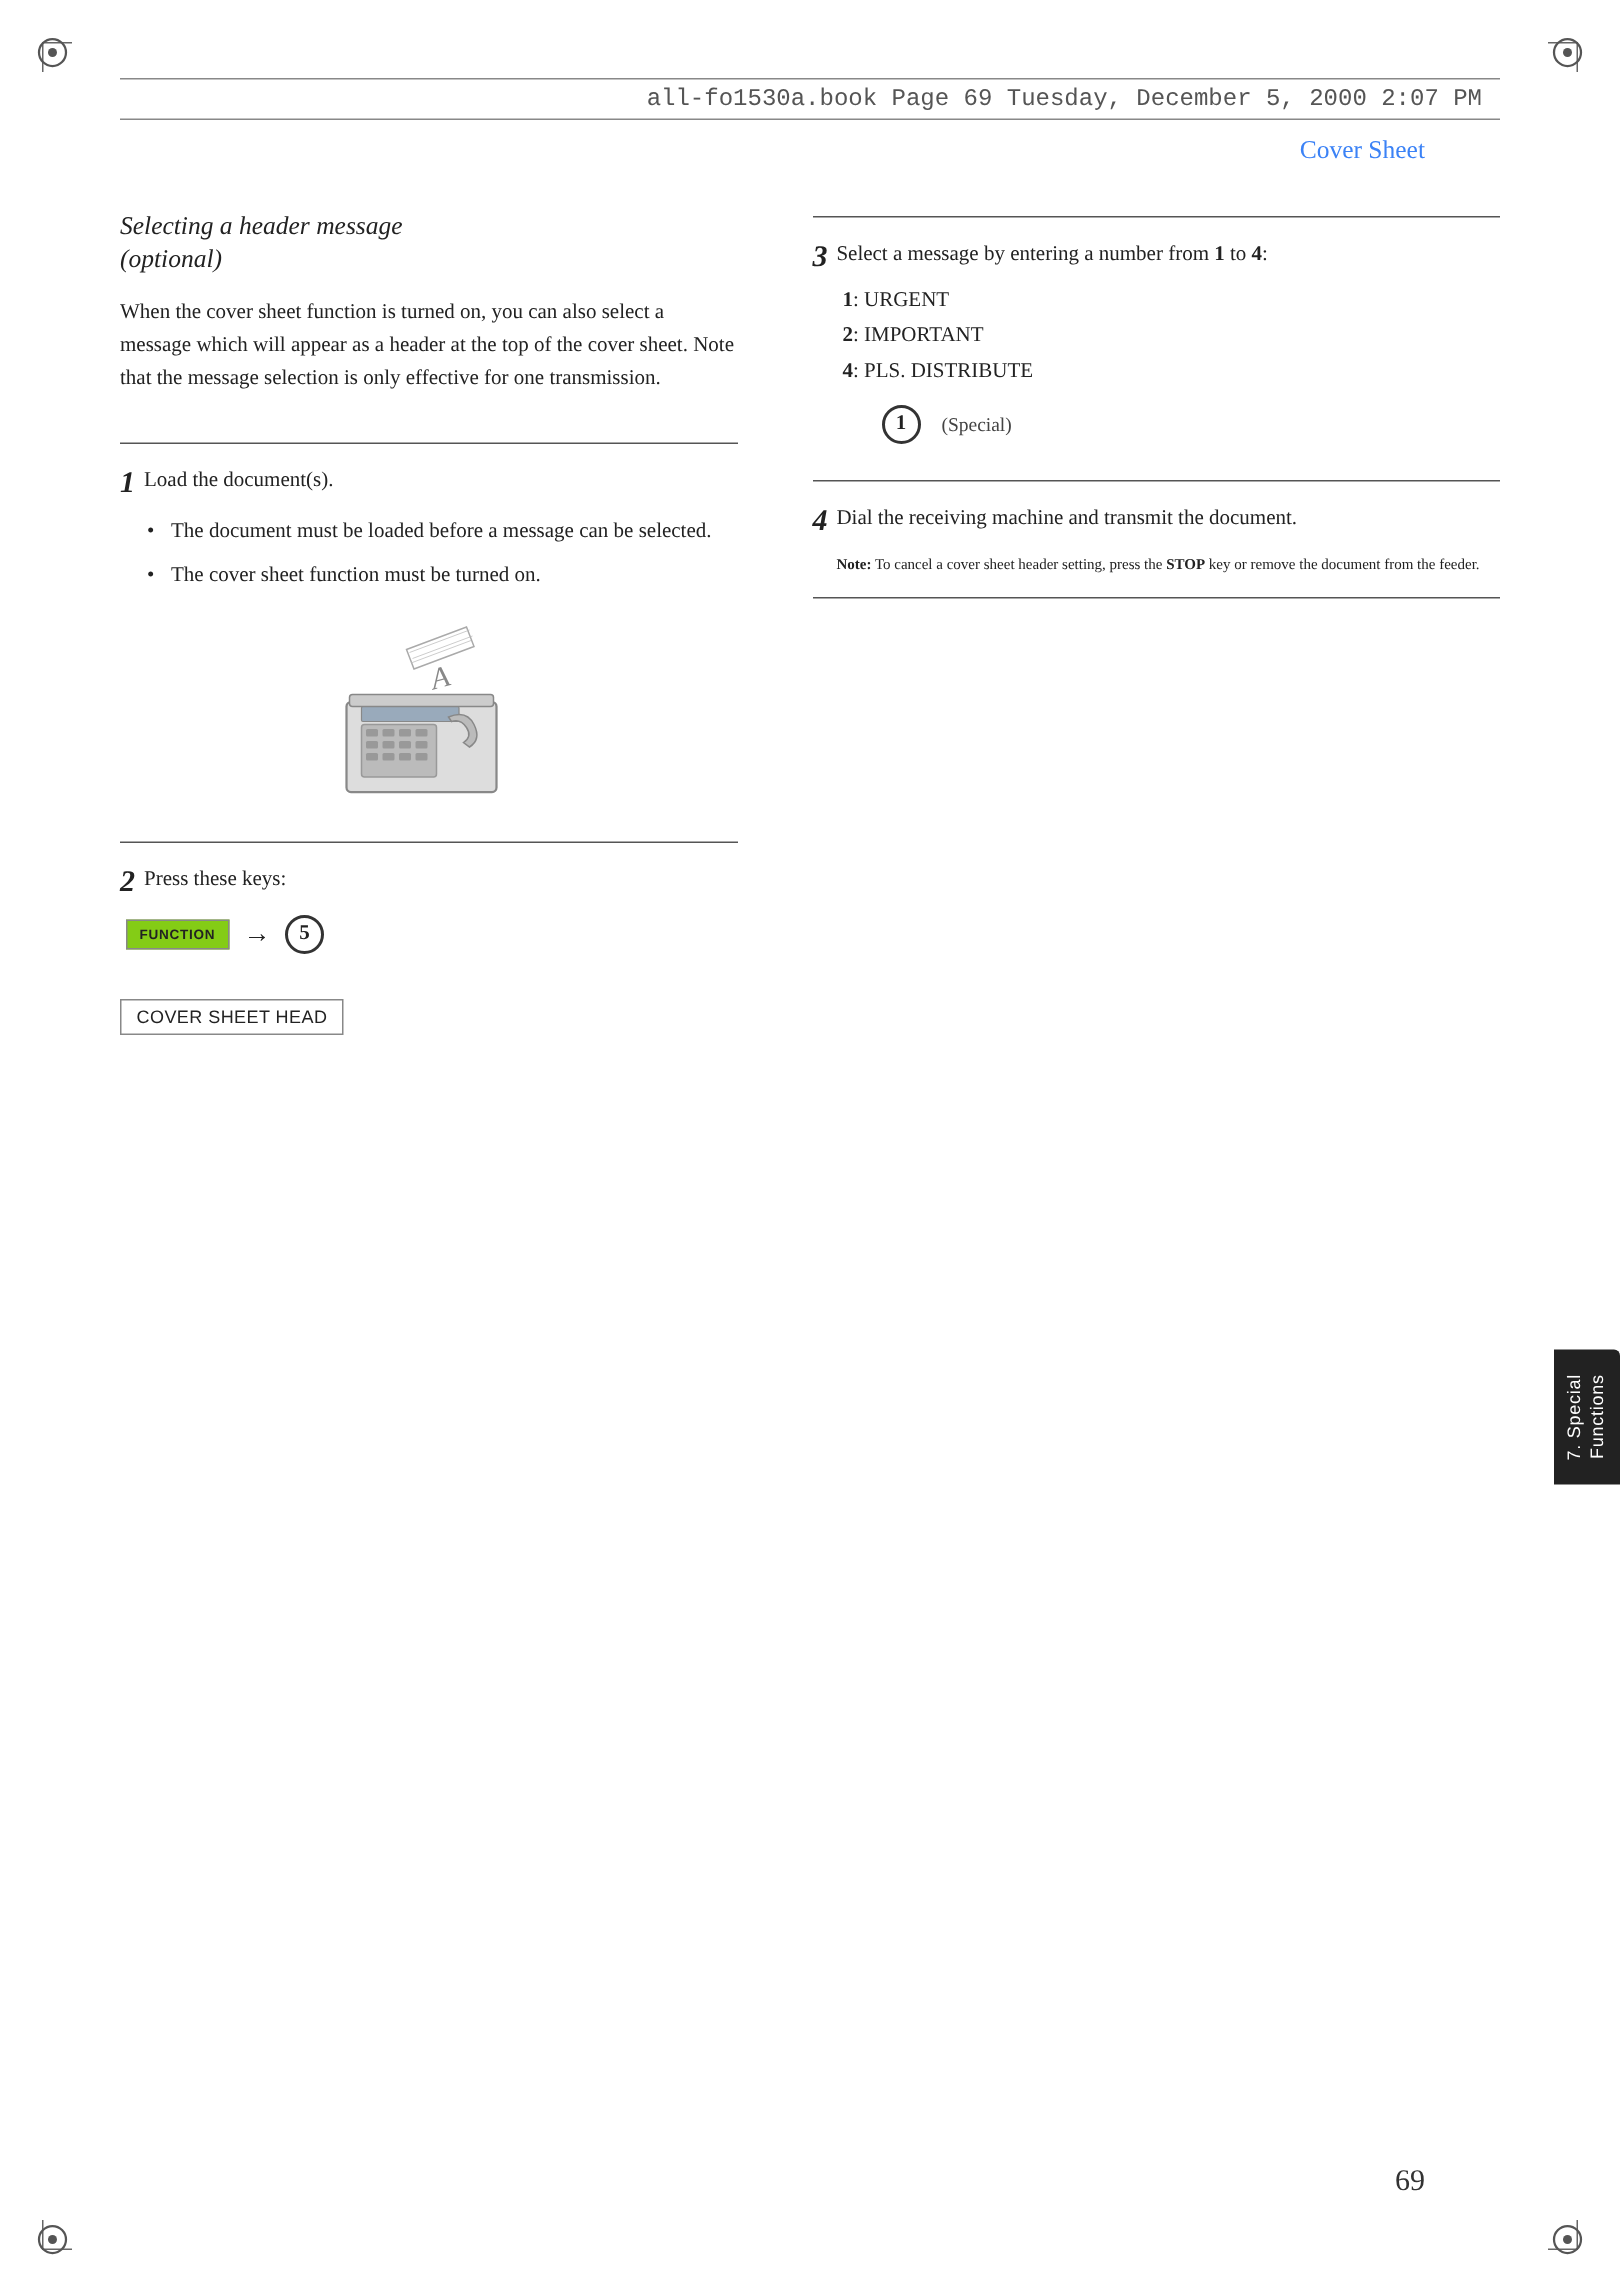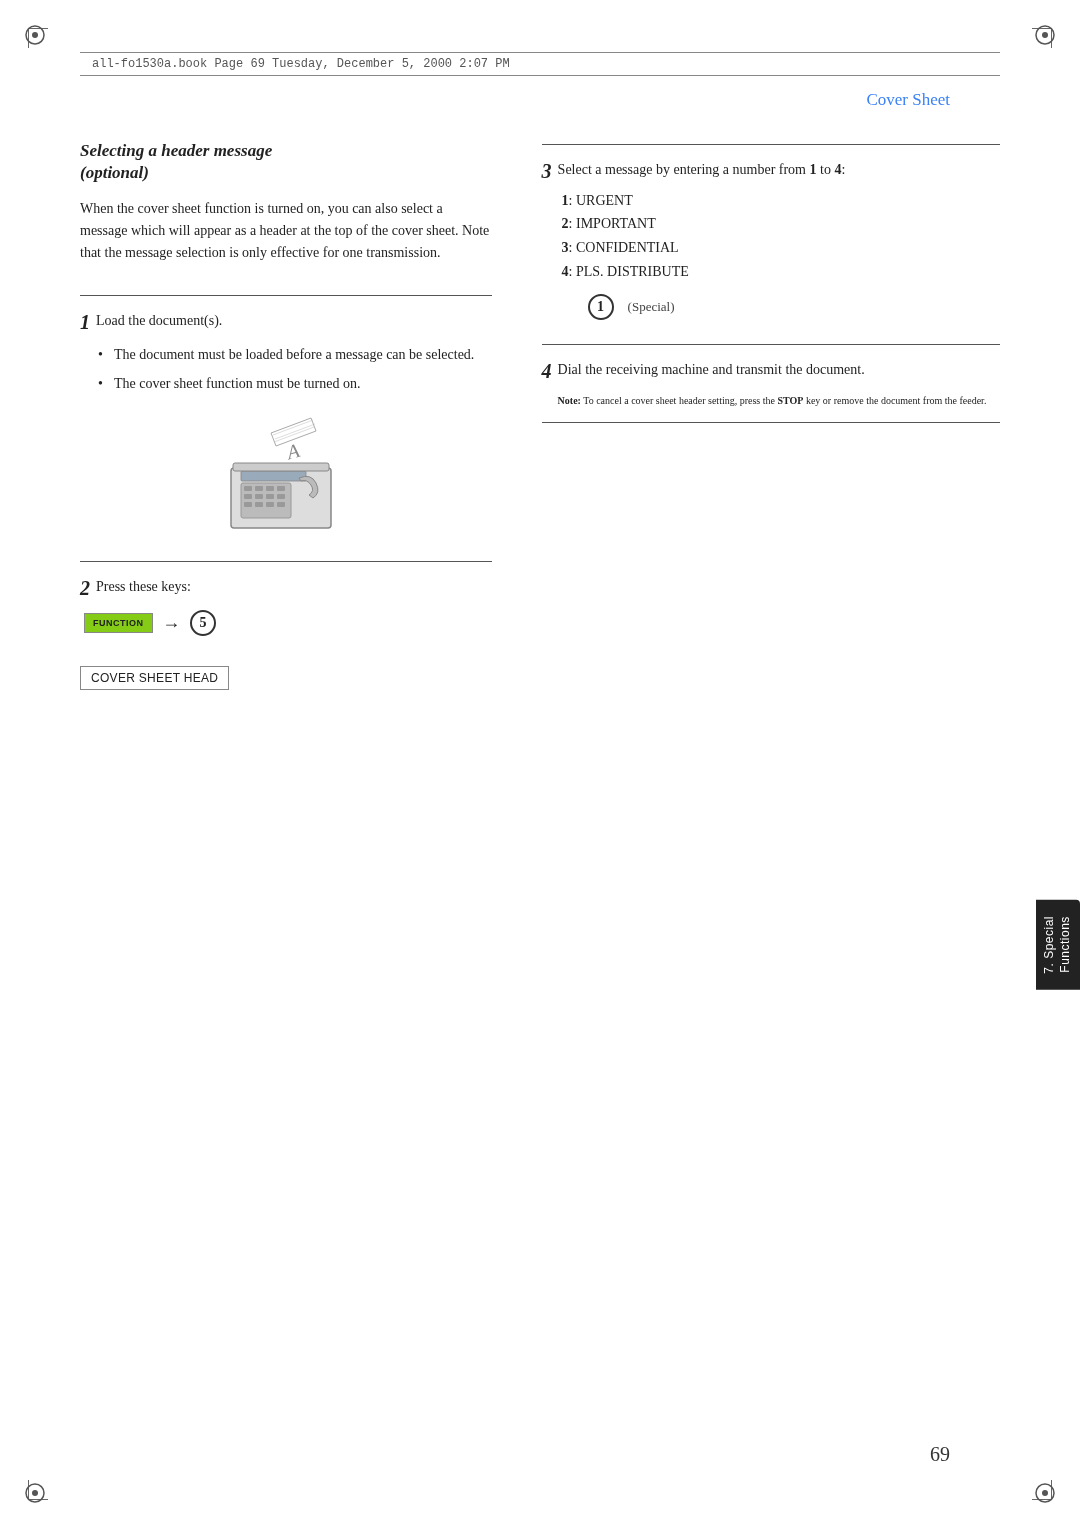--- a/index.html
+++ b/index.html
@@ -16,23 +16,24 @@
 
     
     .file-info-bar {
       position: absolute;
       top: 52px;
       left: 80px;
       right: 80px;
       border-top: 1.5px solid #888;
       border-bottom: 1.5px solid #888;
       padding: 4px 12px;
-      font-size: 12px;
+      font-size: 16px;
       color: #555;
       font-family: 'Courier New', monospace;
+      text-align: right;
     }
 
     
     .page-title-top {
       position: absolute;
       top: 90px;
       right: 130px;
       font-size: 17px;
       color: #3b82f6;
     }
@@ -57,21 +58,21 @@
 
     
     .right-col {
       width: 52%;
       padding-left: 20px;
       padding-top: 0;
     }
 
     .section-title {
       font-size: 17px;
-      font-weight: bold;
+      font-weight: normal;
       font-style: italic;
       margin-bottom: 14px;
       margin-top: 10px;
       line-height: 1.3;
     }
 
     .section-intro {
       font-size: 14px;
       line-height: 1.55;
       margin-bottom: 32px;
@@ -430,23 +431,20 @@
         <span>Select a message by entering a number from <strong>1</strong> to <strong>4</strong>:</span>
 
         <div class="options-list">
           <span class="opt-line">
             <span class="opt-label">1</span>: <span>URGENT</span>
           </span>
           <span class="opt-line">
             <span class="opt-label">2</span>: <span>IMPORTANT</span>
           </span>
           <span class="opt-line">
-            <span class="opt-label">3</span>: <span>CONFIDENTIAL</span>
-          </span>
-          <span class="opt-line">
             <span class="opt-label">4</span>: <span>PLS. DISTRIBUTE</span>
           </span>
         </div>
 
         <div class="example-row">
           <span class="circle-number">1</span>
           <span class="example-text">(Special)</span>
         </div>
       </div>
     </div>

